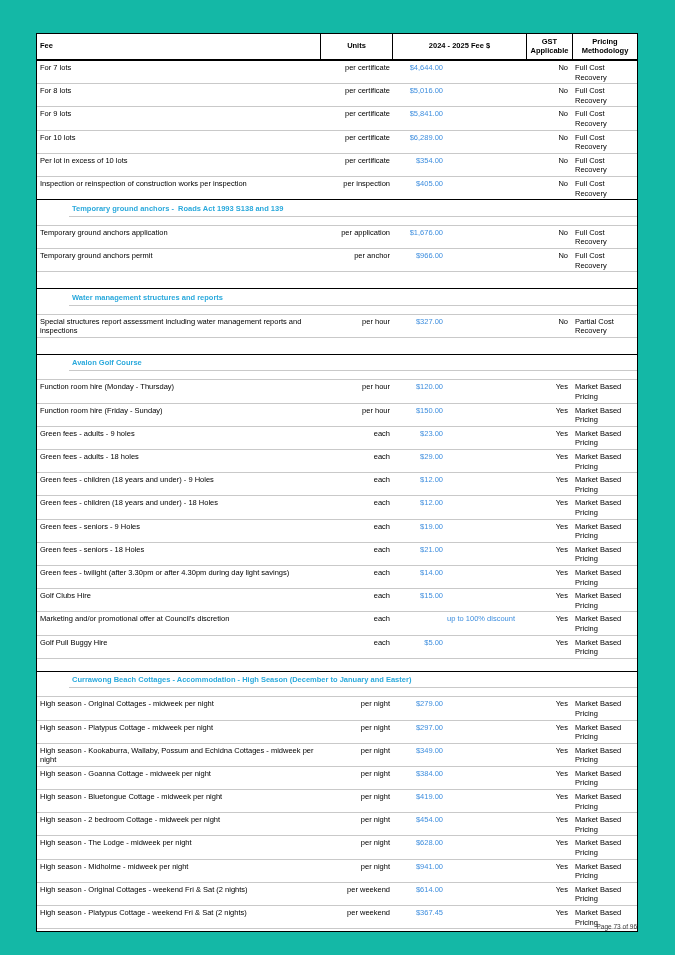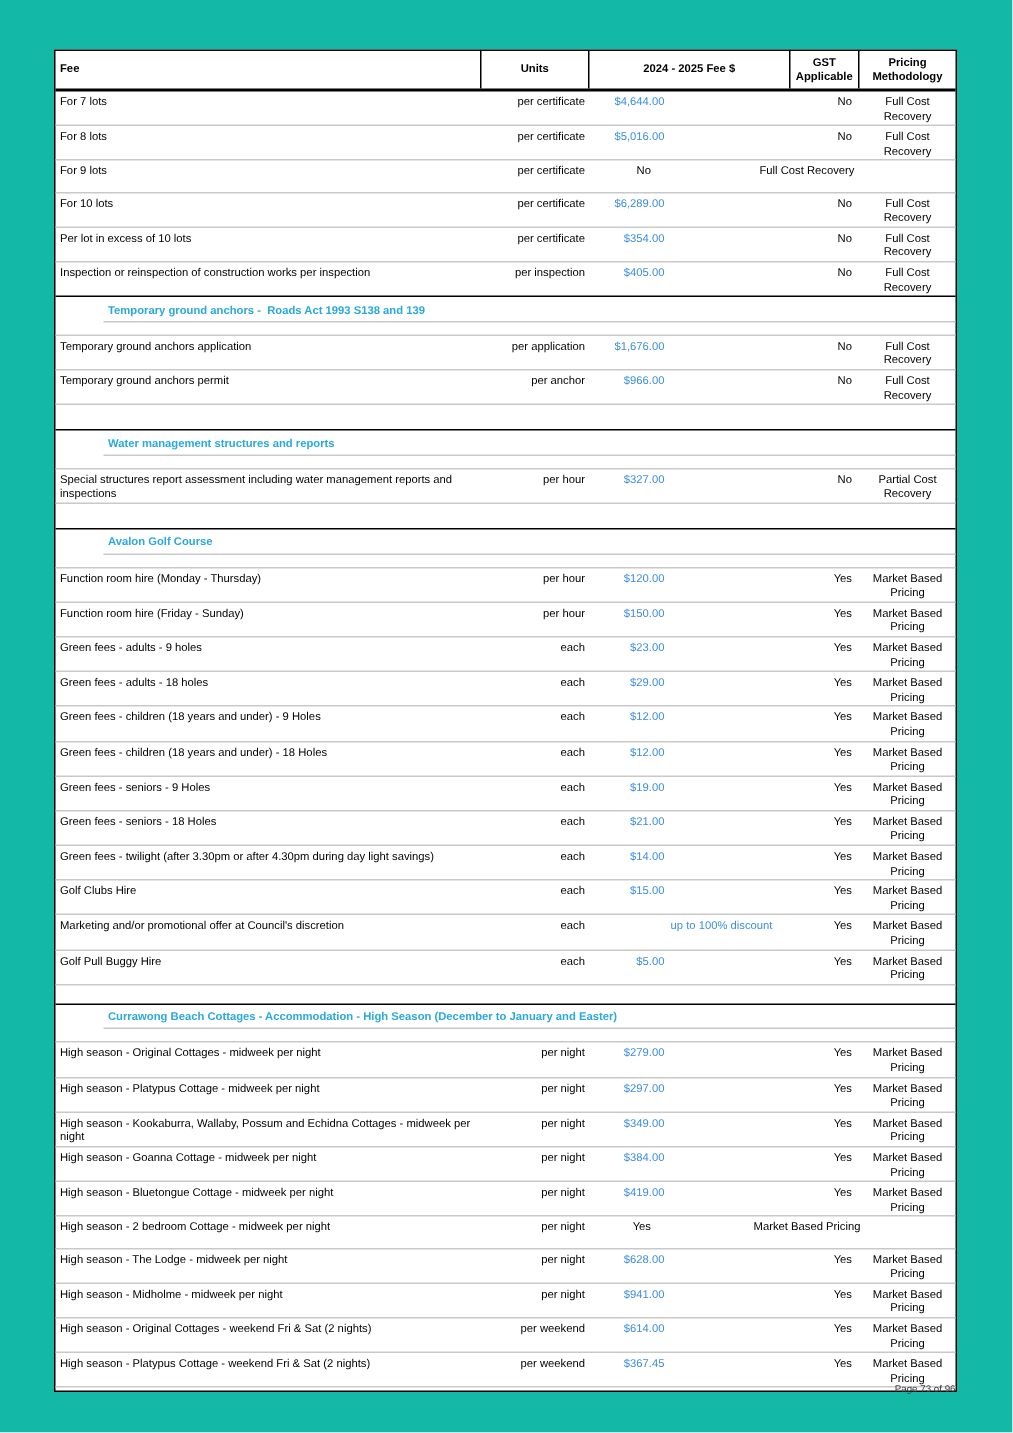--- a/index.html
+++ b/index.html
@@ -74,21 +74,21 @@
     min-height:21.3px;
   }
   .rows .row + .row { border-top:1px solid #C9C9C9; }
   .cell { padding-top:2px; padding-bottom:1px; }
   .c-fee    { width:284px; padding-left:3px; padding-right:4px; }
   .c-units  { width:72px;  text-align:right; padding-right:3px; }
   .c-amount { width:134px; text-align:right; padding-right:84px;
               color:var(--c-value,#3E8EDE); white-space:nowrap; }
   .c-amount.note { padding-right:12px; }
   .c-gst    { width:46px;  text-align:right; padding-right:5px; }
-  .c-pricing{ flex:1; text-align:center; padding-left:2px; padding-right:2px; }
+  .c-pricing{ flex:1; padding-left:2px; padding-right:2px; }
   .tail { border-top:1px solid #C9C9C9; }
   
   .footer {
     position:absolute;
     right:38px; top:923px;
     font-size:6.5px;
     color:#3a3a3a;
   }
 </style>
 </head>
@@ -118,20 +118,21 @@
             <div class="row">
     <div class="cell c-fee">For 8 lots</div>
     <div class="cell c-units">per certificate</div>
     <div class="cell c-amount">$5,016.00</div>
     <div class="cell c-gst">No</div>
     <div class="cell c-pricing">Full Cost Recovery</div>
   </div>
             <div class="row">
     <div class="cell c-fee">For 9 lots</div>
     <div class="cell c-units">per certificate</div>
+    <div class="cell c-amount">$5,841.00</div>
     <div class="cell c-gst">No</div>
     <div class="cell c-pricing">Full Cost Recovery</div>
   </div>
             <div class="row">
     <div class="cell c-fee">For 10 lots</div>
     <div class="cell c-units">per certificate</div>
     <div class="cell c-amount">$6,289.00</div>
     <div class="cell c-gst">No</div>
     <div class="cell c-pricing">Full Cost Recovery</div>
   </div>
@@ -313,20 +314,21 @@
             <div class="row">
     <div class="cell c-fee">High season - Bluetongue Cottage - midweek per night</div>
     <div class="cell c-units">per night</div>
     <div class="cell c-amount">$419.00</div>
     <div class="cell c-gst">Yes</div>
     <div class="cell c-pricing">Market Based Pricing</div>
   </div>
             <div class="row">
     <div class="cell c-fee">High season - 2 bedroom Cottage - midweek per night</div>
     <div class="cell c-units">per night</div>
+    <div class="cell c-amount">$454.00</div>
     <div class="cell c-gst">Yes</div>
     <div class="cell c-pricing">Market Based Pricing</div>
   </div>
             <div class="row">
     <div class="cell c-fee">High season - The Lodge - midweek per night</div>
     <div class="cell c-units">per night</div>
     <div class="cell c-amount">$628.00</div>
     <div class="cell c-gst">Yes</div>
     <div class="cell c-pricing">Market Based Pricing</div>
   </div>

